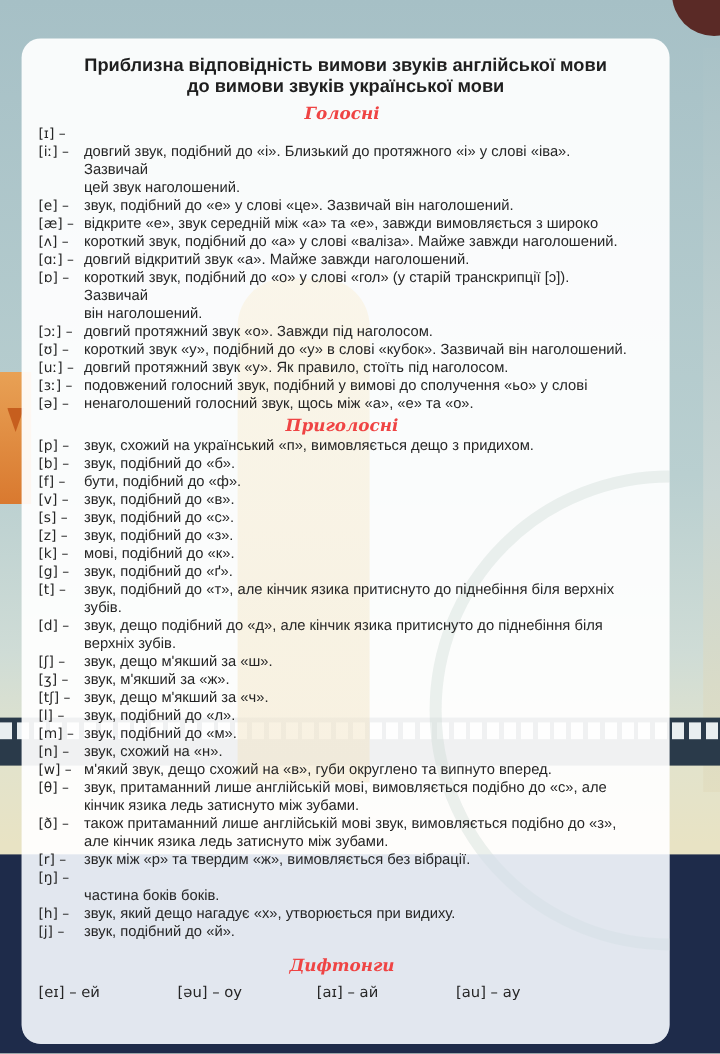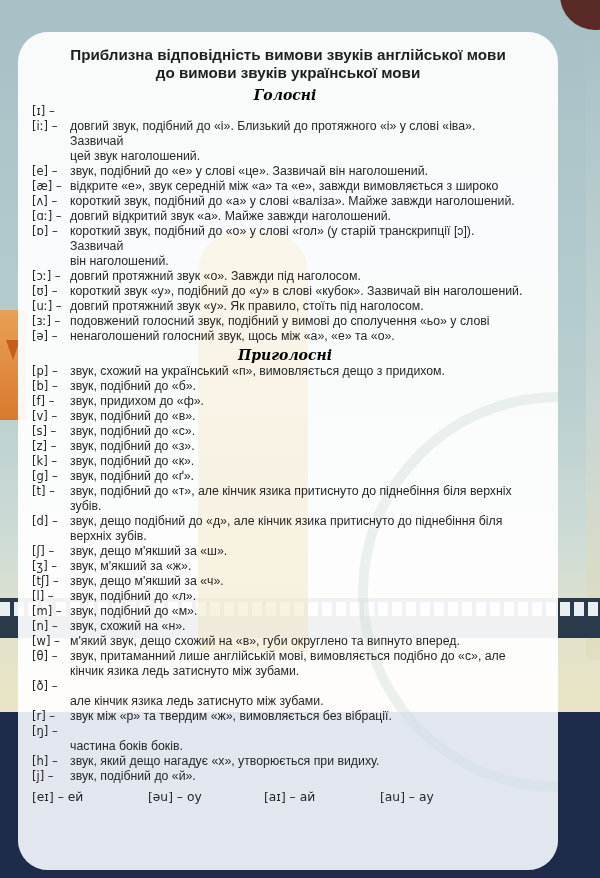--- a/index.html
+++ b/index.html
@@ -41,21 +41,21 @@
     background: #c65e1e; clip-path: polygon(0 0, 100% 0, 50% 100%);
   }
   .bg-right-strip {
     position: absolute; right: 0; top: 40px; width: 14px; height: 620px;
     background: linear-gradient(180deg, #a9c2c7, #c9d6d4 60%, #e2dec1);
   }
   
   .card {
     position: absolute; left: 18px; top: 32px; width: 540px; height: 838px;
     background: rgba(255,255,255,0.93);
-    border-radius: 30px;
+    border-radius: 16px;
     overflow: hidden;
   }
   .card-lower-tint {
     position: absolute; left: 0; right: 0; top: 680px; bottom: 0;
     background: rgba(215,224,236,0.55);
   }
   .card-watermark {
     position: absolute; left: 180px; top: 200px; width: 110px; height: 420px;
     background: linear-gradient(180deg, rgba(250,235,200,0.35), rgba(240,225,190,0.45));
     border-radius: 40px 40px 0 0;
@@ -74,21 +74,21 @@
     line-height: 18px;
     color: #1e1e1e;
     padding-left: 6px;
   }
   .section-heading {
     text-align: center;
     font-family: "DejaVu Serif", serif;
     font-style: italic;
     font-weight: bold;
     font-size: 14px;
-    color: #000000;
+    color: #ef4444;
     line-height: 18px;
   }
   .sh-vowels { margin-top: 4px; }
   .sh-consonants { margin-top: 2px; }
   .sh-diphthongs { margin-top: 12px; }
 
   .entries { list-style: none; }
   .entry {
     display: flex;
     font-size: 12.3px;
@@ -194,37 +194,37 @@
         <li class="entry">
           <span class="sym">[p] –</span>
           <span class="desc"><span>звук, схожий на український «п», вимовляється дещо з придихом.</span></span>
         </li>
         <li class="entry">
           <span class="sym">[b] –</span>
           <span class="desc"><span>звук, подібний до «б».</span></span>
         </li>
         <li class="entry">
           <span class="sym">[f] –</span>
-          <span class="desc"><span>звук, придихом до «ф».</span></span>
+          <span class="desc"><span>бути, подібний до «ф».</span></span>
         </li>
         <li class="entry">
           <span class="sym">[v] –</span>
           <span class="desc"><span>звук, подібний до «в».</span></span>
         </li>
         <li class="entry">
           <span class="sym">[s] –</span>
           <span class="desc"><span>звук, подібний до «с».</span></span>
         </li>
         <li class="entry">
           <span class="sym">[z] –</span>
           <span class="desc"><span>звук, подібний до «з».</span></span>
         </li>
         <li class="entry">
           <span class="sym">[k] –</span>
-          <span class="desc"><span>звук, подібний до «к».</span></span>
+          <span class="desc"><span>мові, подібний до «к».</span></span>
         </li>
         <li class="entry">
           <span class="sym">[g] –</span>
           <span class="desc"><span>звук, подібний до «ґ».</span></span>
         </li>
         <li class="entry">
           <span class="sym">[t] –</span>
           <span class="desc"><span>звук, подібний до «т», але кінчик язика притиснуто до піднебіння біля верхніх</span><br><span>зубів.</span></span>
         </li>
         <li class="entry">
@@ -258,40 +258,41 @@
         <li class="entry">
           <span class="sym">[w] –</span>
           <span class="desc"><span>м'який звук, дещо схожий на «в», губи округлено та випнуто вперед.</span></span>
         </li>
         <li class="entry">
           <span class="sym">[θ] –</span>
           <span class="desc"><span>звук, притаманний лише англійській мові, вимовляється подібно до «с», але</span><br><span>кінчик язика ледь затиснуто між зубами.</span></span>
         </li>
         <li class="entry">
           <span class="sym">[ð] –</span>
-          <span class="desc"><br><span>але кінчик язика ледь затиснуто між зубами.</span></span>
+          <span class="desc"><span>також притаманний лише англійській мові звук, вимовляється подібно до «з»,</span><br><span>але кінчик язика ледь затиснуто між зубами.</span></span>
         </li>
         <li class="entry">
           <span class="sym">[r] –</span>
           <span class="desc"><span>звук між «р» та твердим «ж», вимовляється без вібрації.</span></span>
         </li>
         <li class="entry">
           <span class="sym">[ŋ] –</span>
           <span class="desc"><br><span>частина боків боків.</span></span>
         </li>
         <li class="entry">
           <span class="sym">[h] –</span>
           <span class="desc"><span>звук, який дещо нагадує «х», утворюється при видиху.</span></span>
         </li>
         <li class="entry">
           <span class="sym">[j] –</span>
           <span class="desc"><span>звук, подібний до «й».</span></span>
         </li>
       </ul>
 
+    <div class="section-heading sh-diphthongs">Дифтонги</div>
     <div class="diph-grid" id="diph-grid">
         <div class="diph">[eɪ] – ей</div>
         <div class="diph">[əu] – оу</div>
         <div class="diph">[aɪ] – ай</div>
         <div class="diph">[au] – ау</div>
       </div>
   </div>
 </div>
 
 </body></html>

